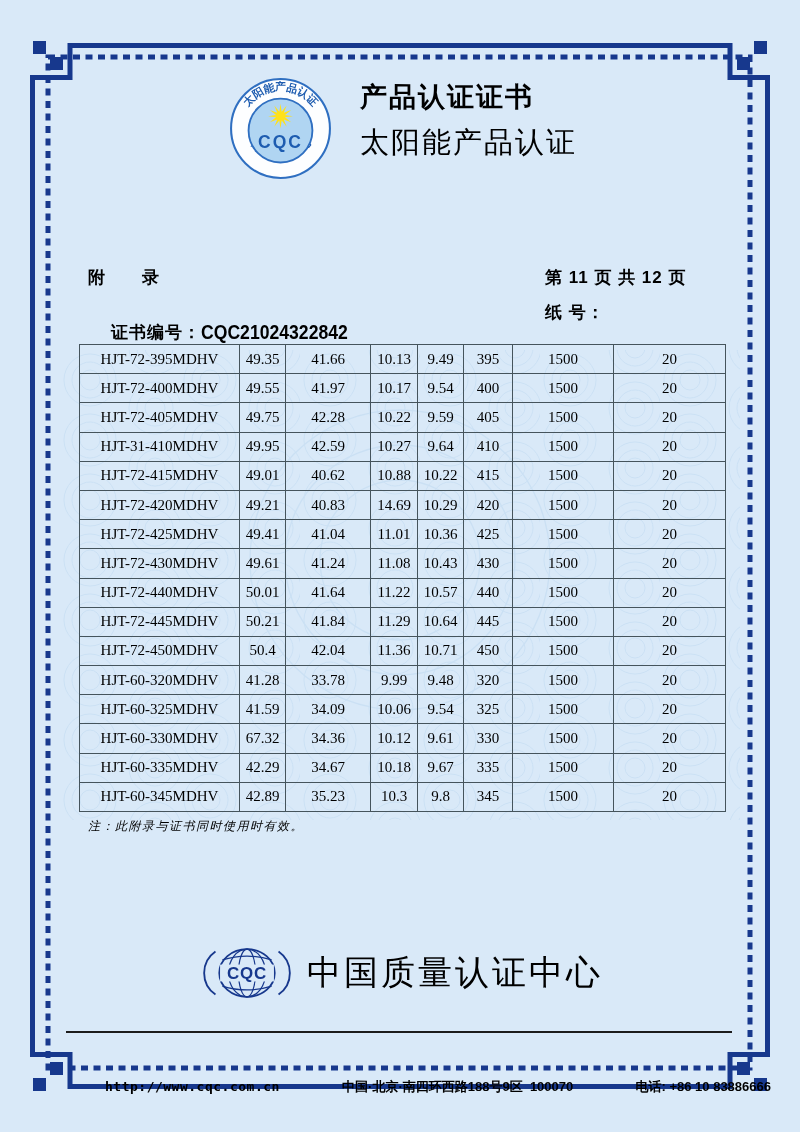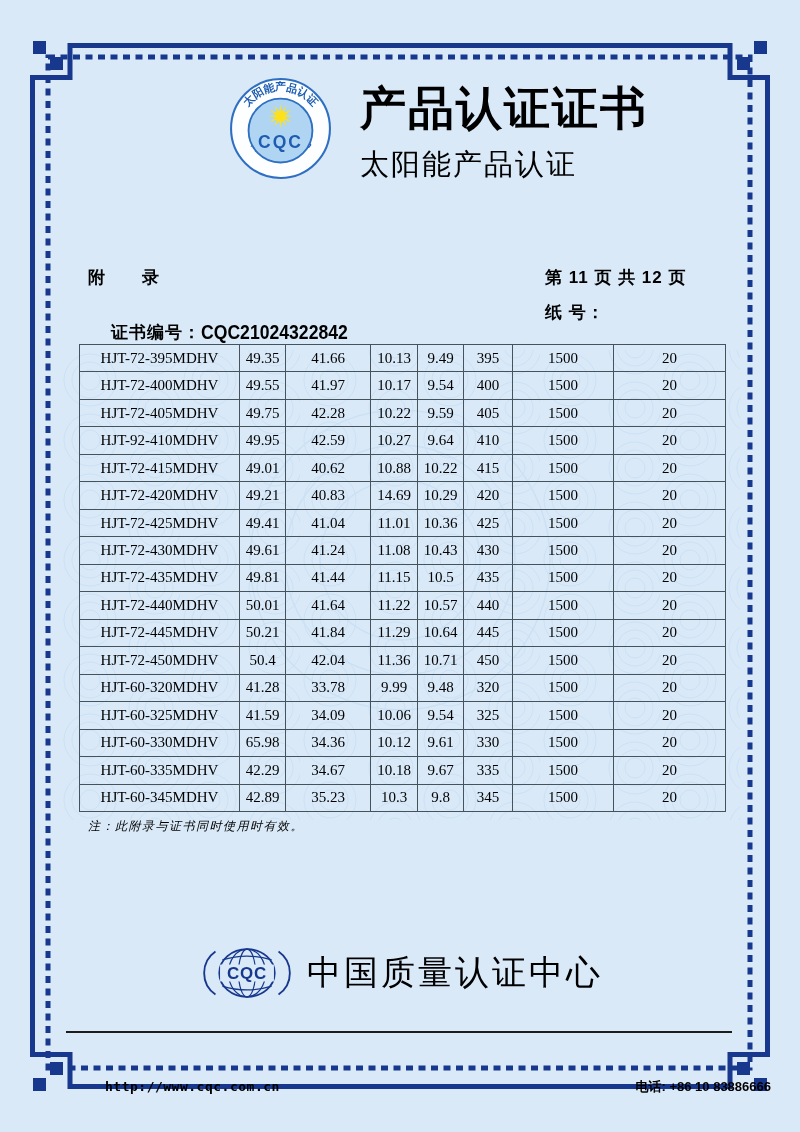--- a/index.html
+++ b/index.html
@@ -12,21 +12,21 @@
     font-family:"Liberation Sans",sans-serif;
     color:#000;
   }
   .abs{position:absolute;}
   svg.frame{position:absolute;left:0;top:0;pointer-events:none;}
   svg.watermark{position:absolute;left:60px;top:350px;pointer-events:none;}
 
   
   .badge{position:absolute;left:229px;top:77px;width:103px;height:103px;}
   .title-block{position:absolute;left:360px;top:82px;}
-  .cert-title{font-size:46px;font-weight:bold;letter-spacing:2px;line-height:1.15;margin:0;}
+  .cert-title{font-size:27px;font-weight:bold;letter-spacing:2px;line-height:1.15;margin:0;}
   .cert-subtitle{font-size:29px;font-weight:normal;letter-spacing:2px;line-height:1.2;margin:12px 0 0 0;}
 
   
   .meta-text{font-size:17px;font-weight:bold;white-space:pre;letter-spacing:1px;}
   .appendix{left:88px;top:266px;}
   .page-info{left:545px;top:266px;}
   .cert-line{left:88px;top:301px;}
   .paper-no{left:545px;top:301px;}
   .cert-number{
     font-family:"Liberation Sans",sans-serif;
@@ -182,21 +182,21 @@
           <td>HJT-72-405MDHV</td>
           <td>49.75</td>
           <td>42.28</td>
           <td>10.22</td>
           <td>9.59</td>
           <td>405</td>
           <td>1500</td>
           <td>20</td>
         </tr>
         <tr>
-          <td>HJT-92-410MDHV</td>
+          <td>HJT-31-410MDHV</td>
           <td>49.95</td>
           <td>42.59</td>
           <td>10.27</td>
           <td>9.64</td>
           <td>410</td>
           <td>1500</td>
           <td>20</td>
         </tr>
         <tr>
           <td>HJT-72-415MDHV</td>
@@ -232,30 +232,20 @@
           <td>HJT-72-430MDHV</td>
           <td>49.61</td>
           <td>41.24</td>
           <td>11.08</td>
           <td>10.43</td>
           <td>430</td>
           <td>1500</td>
           <td>20</td>
         </tr>
         <tr>
-          <td>HJT-72-435MDHV</td>
-          <td>49.81</td>
-          <td>41.44</td>
-          <td>11.15</td>
-          <td>10.5</td>
-          <td>435</td>
-          <td>1500</td>
-          <td>20</td>
-        </tr>
-        <tr>
           <td>HJT-72-440MDHV</td>
           <td>50.01</td>
           <td>41.64</td>
           <td>11.22</td>
           <td>10.57</td>
           <td>440</td>
           <td>1500</td>
           <td>20</td>
         </tr>
         <tr>
@@ -293,21 +283,21 @@
           <td>41.59</td>
           <td>34.09</td>
           <td>10.06</td>
           <td>9.54</td>
           <td>325</td>
           <td>1500</td>
           <td>20</td>
         </tr>
         <tr>
           <td>HJT-60-330MDHV</td>
-          <td>65.98</td>
+          <td>67.32</td>
           <td>34.36</td>
           <td>10.12</td>
           <td>9.61</td>
           <td>330</td>
           <td>1500</td>
           <td>20</td>
         </tr>
         <tr>
           <td>HJT-60-335MDHV</td>
           <td>42.29</td>
@@ -346,16 +336,17 @@
       </g>
       <rect x="30" y="29" width="70" height="22" fill="#d9e9f8"></rect>
       <text x="65" y="48" text-anchor="middle" font-size="22" font-weight="bold" fill="#17388d" letter-spacing="1">CQC</text>
     </svg>
     <div class="org-name">中国质量认证中心</div>
   </div>
 
   <div class="abs contact-rule"></div>
   <div class="abs contact-row">
     <span class="website">http://www.cqc.com.cn</span>
+    <span class="address">中国·北京·南四环西路188号9区  100070</span>
     <span class="phone">电话: +86 10 83886666</span>
   </div>
 
 </div>
 
 </body></html>

